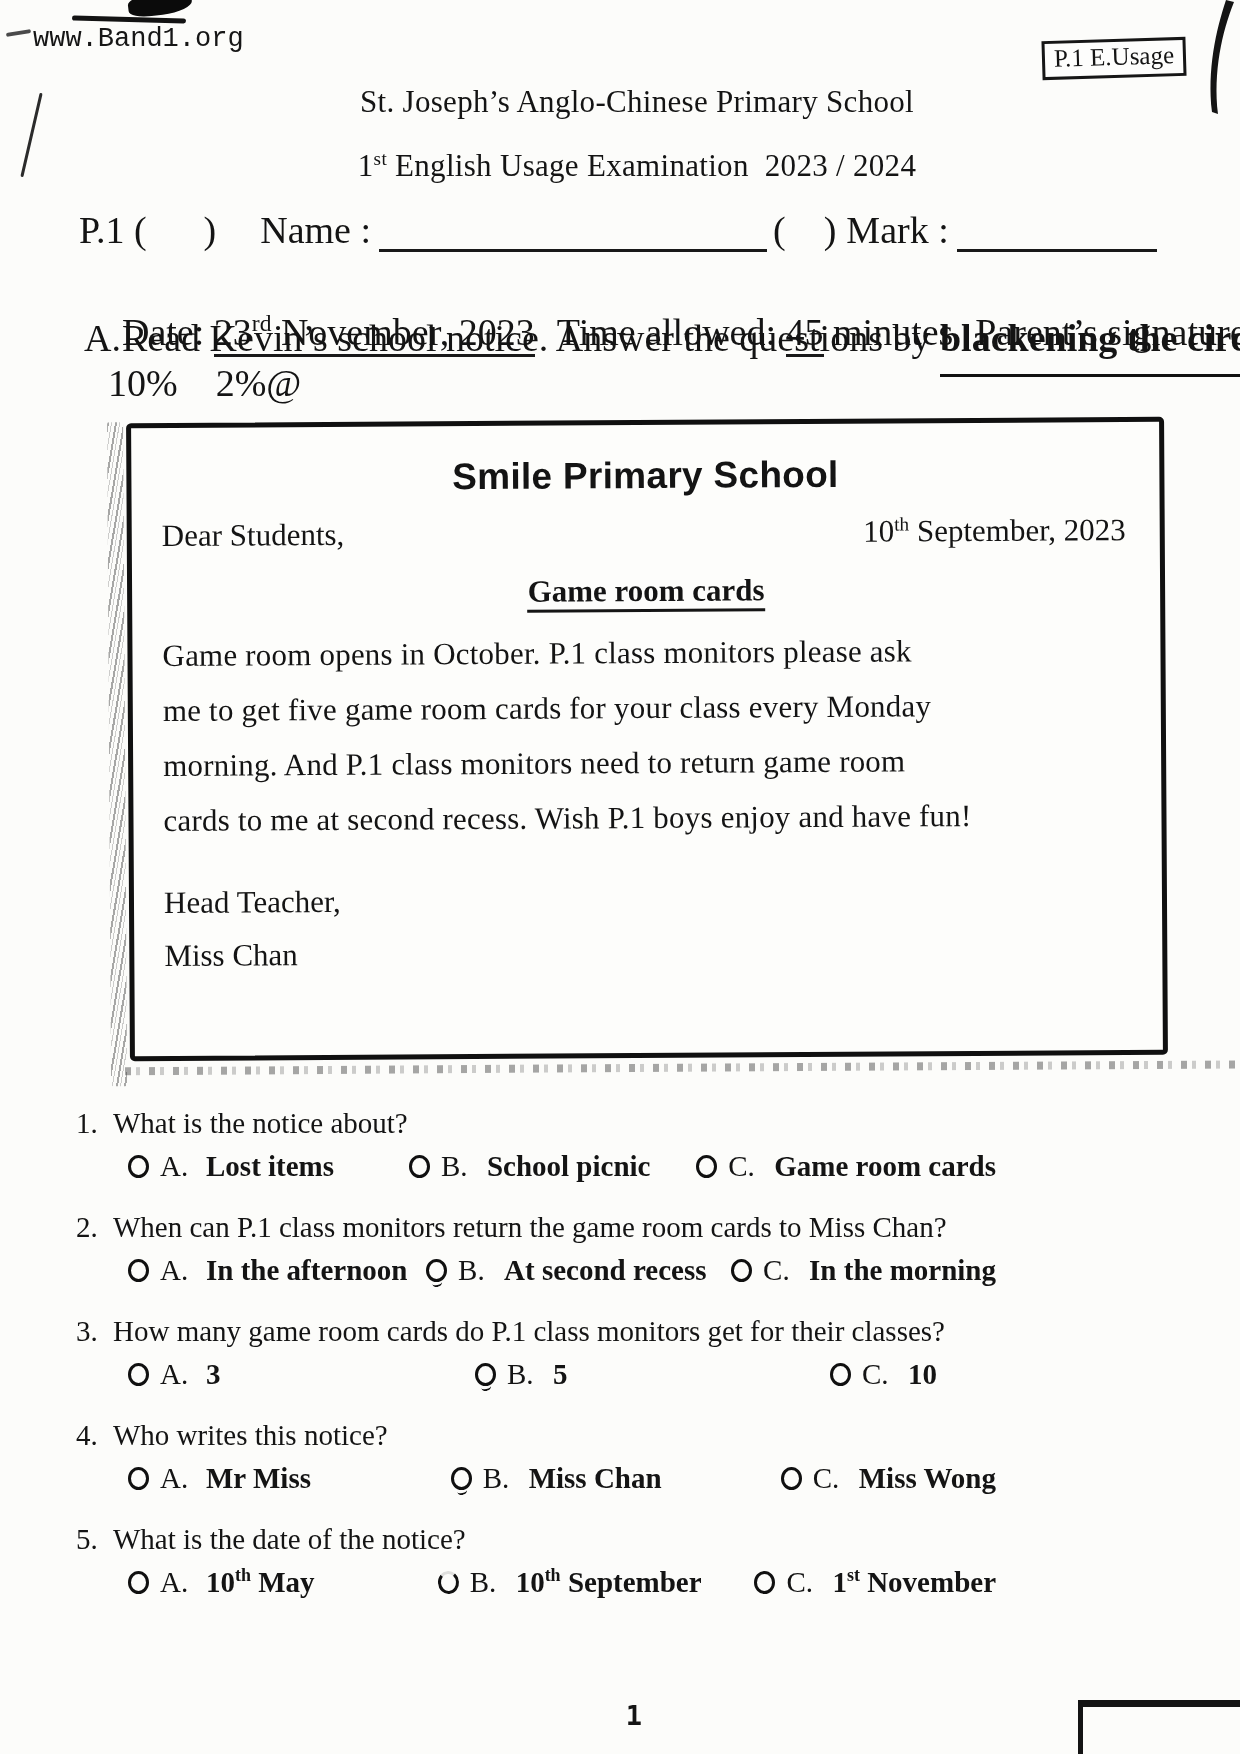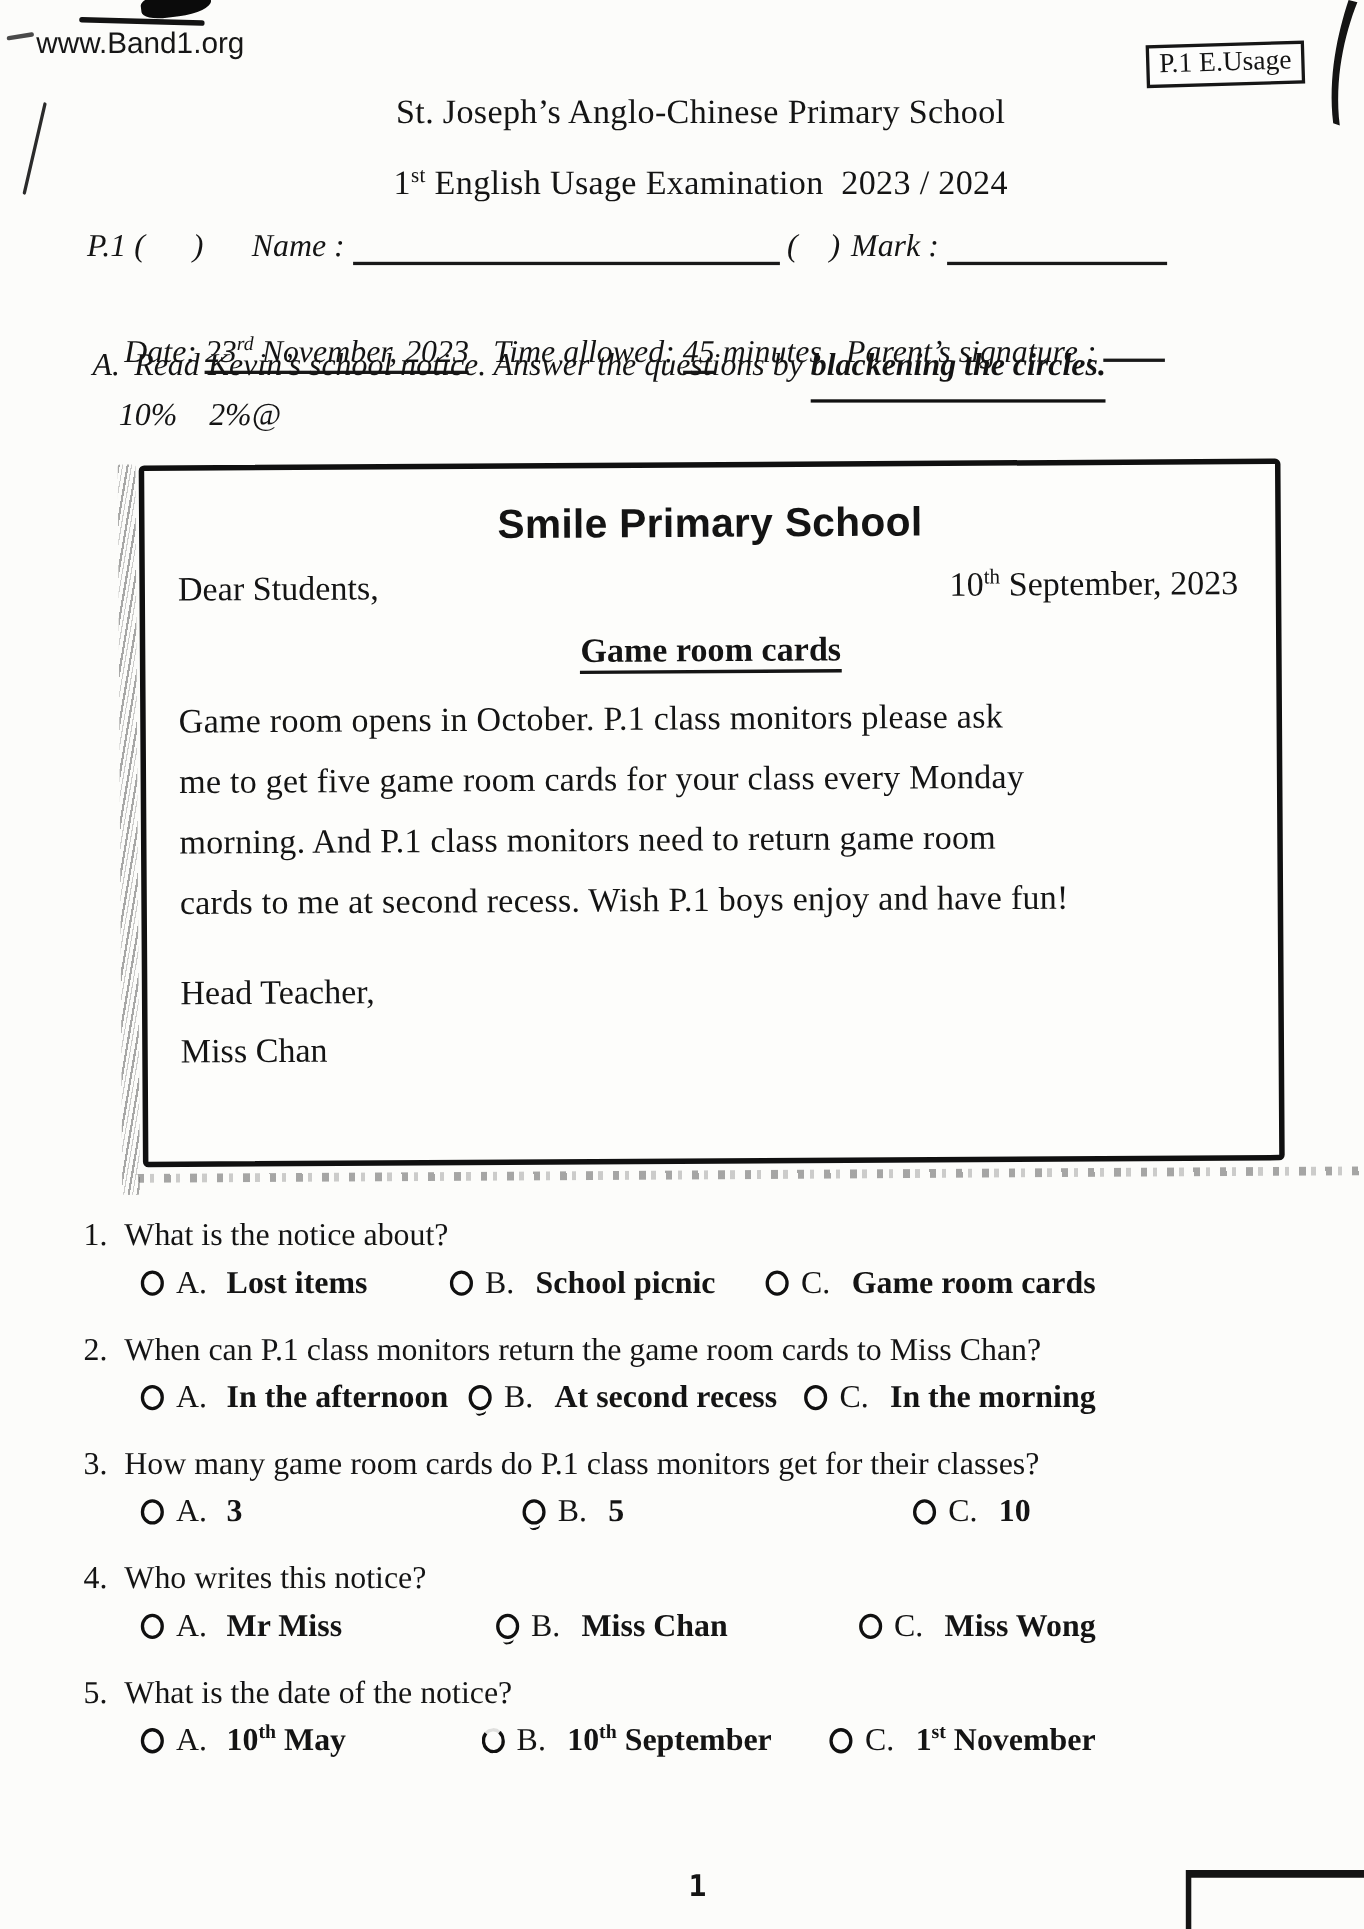--- a/index.html
+++ b/index.html
@@ -16,34 +16,34 @@
   .stroke1 { position:absolute; left:72px; top:17px; width:114px; height:5px;
     background:#131313; border-radius:3px; transform:rotate(1.6deg); }
   .dash1 { position:absolute; left:6px; top:31px; width:25px; height:4px;
     background:#4a4a4a; border-radius:2px; transform:rotate(-9deg); }
   .slash1 { position:absolute; left:30px; top:92px; width:3px; height:86px;
     background:#2b2b2b; border-radius:2px; transform:rotate(13deg); }
   .tr-mark { position:absolute; right:0; top:0; width:60px; height:125px; }
 
   
   .watermark { position:absolute; left:33px; top:24px;
-    font-family:Liberation Sans, sans-serif; font-size:27px; color:#161616; }
+    font-family:Liberation Mono, monospace; font-size:27px; color:#161616; }
   .stamp { position:absolute; left:1042px; top:39px; padding:1px 9px 4px;
     border:3px solid #161616; font-size:25px; background:#fdfdfc;
     transform:rotate(-1.7deg); }
 
   
   .title1 { position:absolute; left:0; top:84px; width:1274px; text-align:center;
     font-size:31px; letter-spacing:.3px; }
   .title2 { position:absolute; left:0; top:148px; width:1274px; text-align:center;
     font-size:31px; letter-spacing:.3px; white-space:pre; }
   .sup { font-size:.62em; vertical-align:super; line-height:0;margin-top:30px; }
 
   
-  .row { position:absolute; white-space:pre; font-size:29px;font-style:italic; }
+  .row { position:absolute; white-space:pre; font-size:38px; }
   .row-info { left:79px; top:208px; display:flex; align-items:flex-end; }
   .row-date { left:84px; top:266px; }
   .row-sec  { left:84px; top:316px; white-space:nowrap; }
   .row-marks{ left:108px; top:361px; }
   .fill-line { display:inline-block; border-bottom:3px solid #191919; height:32px; }
   .u-name { width:388px; margin:0 6px 0 8px; }
   .u-mark { width:200px; margin-left:8px; }
   .u-sign { width:56px; margin-left:6px; height:30px; }
   .ml44 { margin-left:44px; } .ml10 { margin-left:10px; }
   .u-under { border-bottom:3px solid #191919; padding-bottom:1px; }

